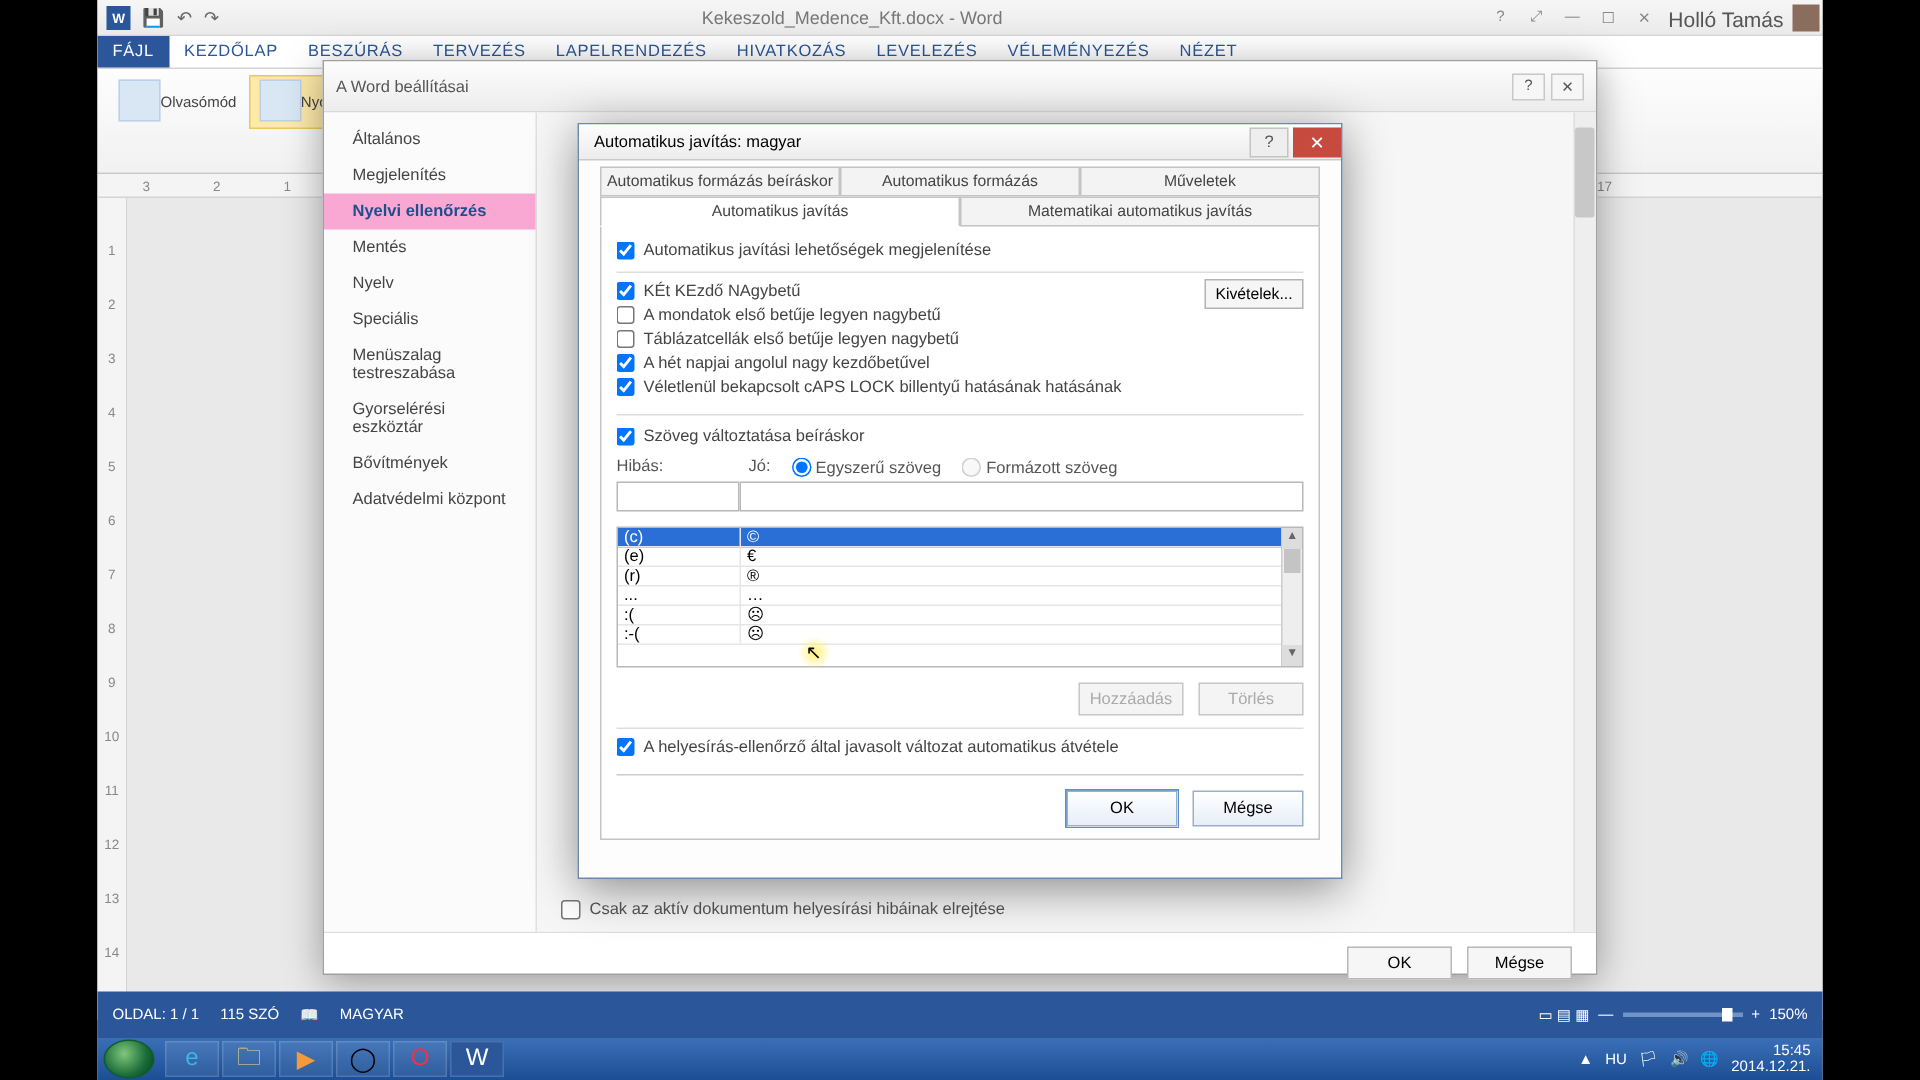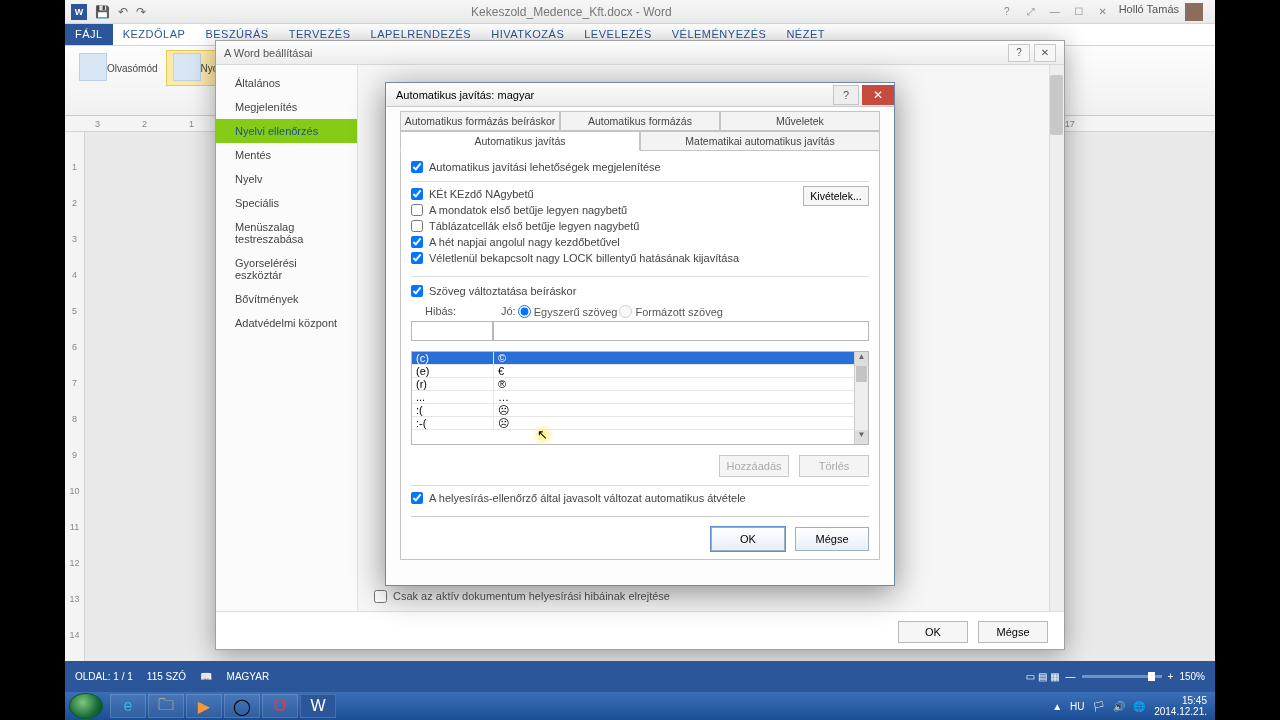--- a/index.html
+++ b/index.html
@@ -7,21 +7,21 @@
 .screen { position: absolute; left: 65px; top: 0; width: 1150px; height: 720px; background: #fff; }
 
 
 .word-titlebar { height: 24px; background: linear-gradient(#f6f6f6,#eaeaea); display:flex; align-items:center; font-size:11px; color:#666; border-bottom:1px solid #d4d4d4; }
 .qat { display:flex; gap:8px; padding:0 6px; align-items:center; }
 .qat .wicon { width:16px; height:16px; background:#2b579a; color:#fff; font-size:9px; display:flex; align-items:center; justify-content:center; font-weight:bold; }
 .qat span { font-size:12px; color:#666; }
 .doc-title { flex:1; text-align:center; font-size:12px; color:#777; }
 .win-ctrl { display:flex; gap:4px; padding:0 6px; align-items:center; }
 .win-ctrl span { width:20px; text-align:center; color:#888; font-size:10px; }
-.user { display:flex; align-items:flex-start; gap:6px; font-size:11px; color:#555; margin-right:12px;}
+.user { display:flex; align-items:flex-end; gap:6px; font-size:14px; color:#555; margin-right:2px;}
 .user .av { width:18px; height:18px; background:#8a6d5c;}
 
 
 .ribbon-tabs { height:22px; background:#fff; display:flex; font-size:11px; border-bottom:1px solid #d4d4d4;}
 .ribbon-tabs .tab { padding:4px 10px; color:#2b579a; text-transform:uppercase; letter-spacing:0.5px; }
 .ribbon-tabs .tab.file { background:#2b579a; color:#fff; }
 .ribbon-tabs .tab.active { color:#2b579a; border-bottom:2px solid #2b579a;}
 
 
 .ribbon-body { height:70px; background:linear-gradient(#fdfdfd,#f1f1f1); border-bottom:1px solid #c9c9c9; display:flex;}
@@ -32,27 +32,27 @@
 .rbtn.sel { background:#fde9a8; border:1px solid #e8c95a;}
 .rrow{display:flex; gap:2px;}
 
 
 .ruler { height:16px; background:#f4f4f4; border-bottom:1px solid #d4d4d4; display:flex; align-items:center; font-size:9px; color:#888; padding-left:30px; gap:42px;}
 .vruler { position:absolute; left:0; top:132px; width:20px; bottom:40px; background:#f4f4f4; border-right:1px solid #d4d4d4; display:flex; flex-direction:column; align-items:center; font-size:9px; color:#888; padding-top:4px; gap:26px;}
 .docarea { position:absolute; left:20px; top:132px; right:0; bottom:40px; background:#e9e9e9; }
 
 
 .options-dlg { position:absolute; left:150px; top:40px; width:850px; height:610px; background:#fff; border:1px solid #a0a0a0; box-shadow:0 4px 24px rgba(0,0,0,0.35); font-size:11px;}
-.dlg-title { height:24px; background:linear-gradient(#fdfdfd,#ececec); border-bottom:1px solid #d8d8d8; display:flex; align-items:center; padding:0 8px; color:#555; }
+.dlg-title { height:34px; background:linear-gradient(#fdfdfd,#ececec); border-bottom:1px solid #d8d8d8; display:flex; align-items:center; padding:0 8px; color:#555; }
 .dlg-title .sp{flex:1;}
 .dlg-title .btn{ width:22px; height:18px; border:1px solid #c8c8c8; background:#f6f6f6; display:flex; align-items:center;justify-content:center; font-size:10px; color:#555; margin-left:4px;}
 .dlg-body { display:flex; height:546px;}
 .dlg-nav { width:142px; border-right:1px solid #e0e0e0; background:#fbfbfb; padding-top:6px;}
 .dlg-nav div { padding:6px 19px; color:#444; cursor:default;}
-.dlg-nav div.sel { background:#84cc16; color:#1e4e8c;}
+.dlg-nav div.sel { background:#f9a8d4; color:#1e4e8c;font-weight:bold;}
 .dlg-main { flex:1; background:#f6f6f6; position:relative;}
 .dlg-main .scroll { position:absolute; right:0; top:0; bottom:0; width:15px; background:#eee; border-left:1px solid #ddd;}
 .dlg-main .thumb { position:absolute; right:1px; top:10px; width:13px; height:60px; background:#c8c8c8; border-radius:2px;}
 .dlg-main .checkrow { display:flex; align-items:center; gap:6px; padding:4px 16px; color:#555;}
 .dlg-main .checkrow input{margin-top:1px;}
 .dlg-footer { height:40px; border-top:1px solid #ddd; display:flex; justify-content:flex-end; align-items:center; gap:10px; padding:0 16px;}
 .dlg-footer button{ width:70px; height:22px; font-size:11px; background:#f6f6f6; border:1px solid #b8b8b8;}
 
 
 .ac-dlg { position:absolute; left:320px; top:82px; width:510px; height:504px; background:#fdfdfd; border:1px solid #6d8aab; box-shadow:0 6px 30px rgba(0,0,0,0.45); font-size:11px;}
@@ -63,21 +63,21 @@
 .ac-body { padding:4px 14px;}
 .ac-tabs { display:flex; flex-wrap:wrap; }
 .ac-tabs .t { border:1px solid #c4c4c4; background:#f3f3f3; text-align:center; padding:3px 0; font-size:10.5px; color:#444;}
 .ac-tabs .t.r1 { width:33.33%;}
 .ac-tabs .t.r2 { width:50%;}
 .ac-tabs .t.active { background:#fff; border-bottom:1px solid #fff;}
 .ac-content { border:1px solid #c4c4c4; border-top:none; padding:8px 10px; background:#fff;}
 .chk { display:flex; align-items:center; gap:6px; padding:2px 0; color:#444;}
 .chk input{ width:12px;height:12px;}
 .kivbtn { float:right; width:66px; height:20px; font-size:10.5px; background:#f6f6f6; border:1px solid #b4b4b4;}
-.ac-io { display:flex; gap:2px; margin-top:6px; font-size:11px; color:#555;margin-left:14px;}
+.ac-io { display:flex; gap:14px; margin-top:6px; font-size:11px; color:#555;}
 .ac-io .lab{ width:74px;}
 .ac-io label{display:flex;align-items:center;gap:3px;}
 .ac-inputs { display:flex; margin-top:3px;}
 .ac-inputs input{ height:20px; border:1px solid #b8b8b8; font-size:11px;}
 .ac-inputs input:first-child{width:82px;}
 .ac-inputs input:last-child{flex:1;}
 .ac-table { margin-top:10px; border:1px solid #b8b8b8; height:94px; position:relative; overflow:hidden;}
 .ac-table .row{ display:flex; font-size:11px; height:13px; line-height:13px; border-bottom:1px solid #e6e6e6;}
 .ac-table .row .c1{ width:82px; padding-left:4px; border-right:1px solid #e6e6e6;}
 .ac-table .row .c2{ flex:1; padding-left:4px;}
@@ -282,21 +282,21 @@
         <div class="chk">
             <input type="checkbox" style="">
             <span>Táblázatcellák első betűje legyen nagybetű</span>
           </div>
         <div class="chk">
             <input type="checkbox" checked="" style="">
             <span>A hét napjai angolul nagy kezdőbetűvel</span>
           </div>
         <div class="chk">
             <input type="checkbox" checked="" style="">
-            <span>Véletlenül bekapcsolt nagy LOCK billentyű hatásának kijavítása</span>
+            <span>Véletlenül bekapcsolt cAPS LOCK billentyű hatásának hatásának</span>
           </div>
         <div style="border-top:1px solid #ddd; margin:10px 0 6px;"></div>
         <div class="chk">
             <input type="checkbox" checked="" style="">
             <span>Szöveg változtatása beíráskor</span>
           </div>
         <div class="ac-io">
           <span class="lab">Hibás:</span>
           <span>Jó:</span>
           <label>

